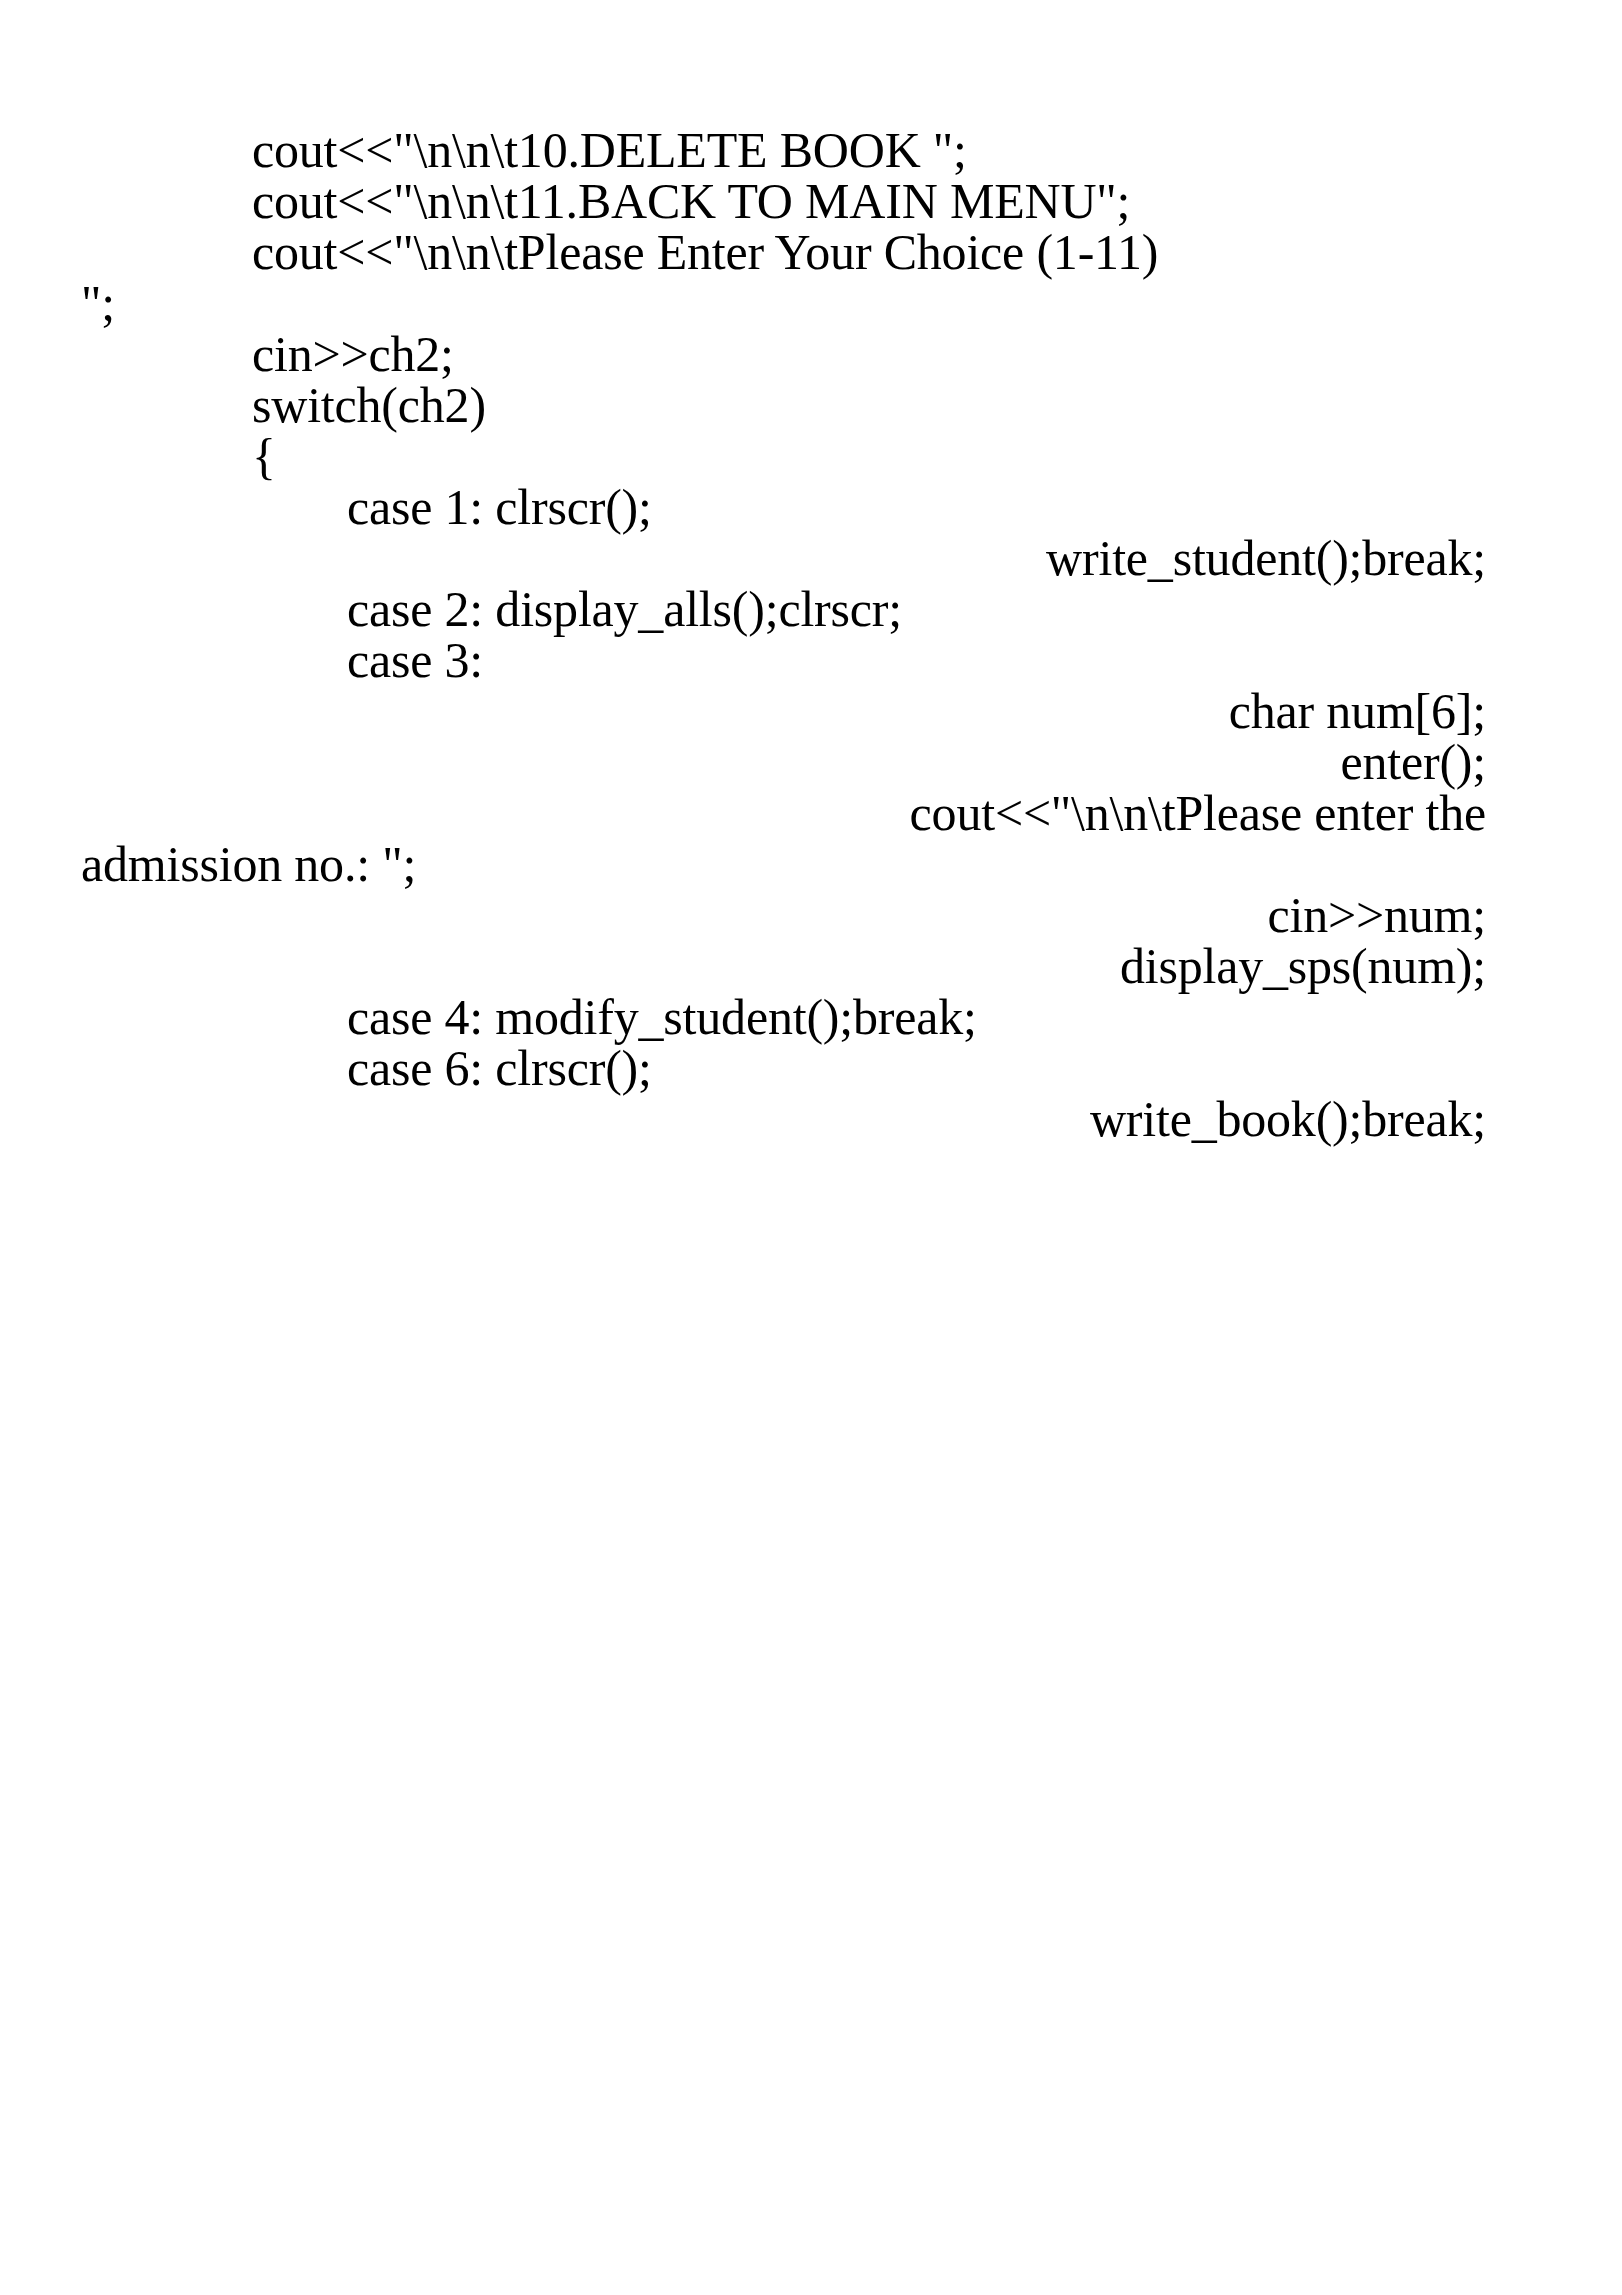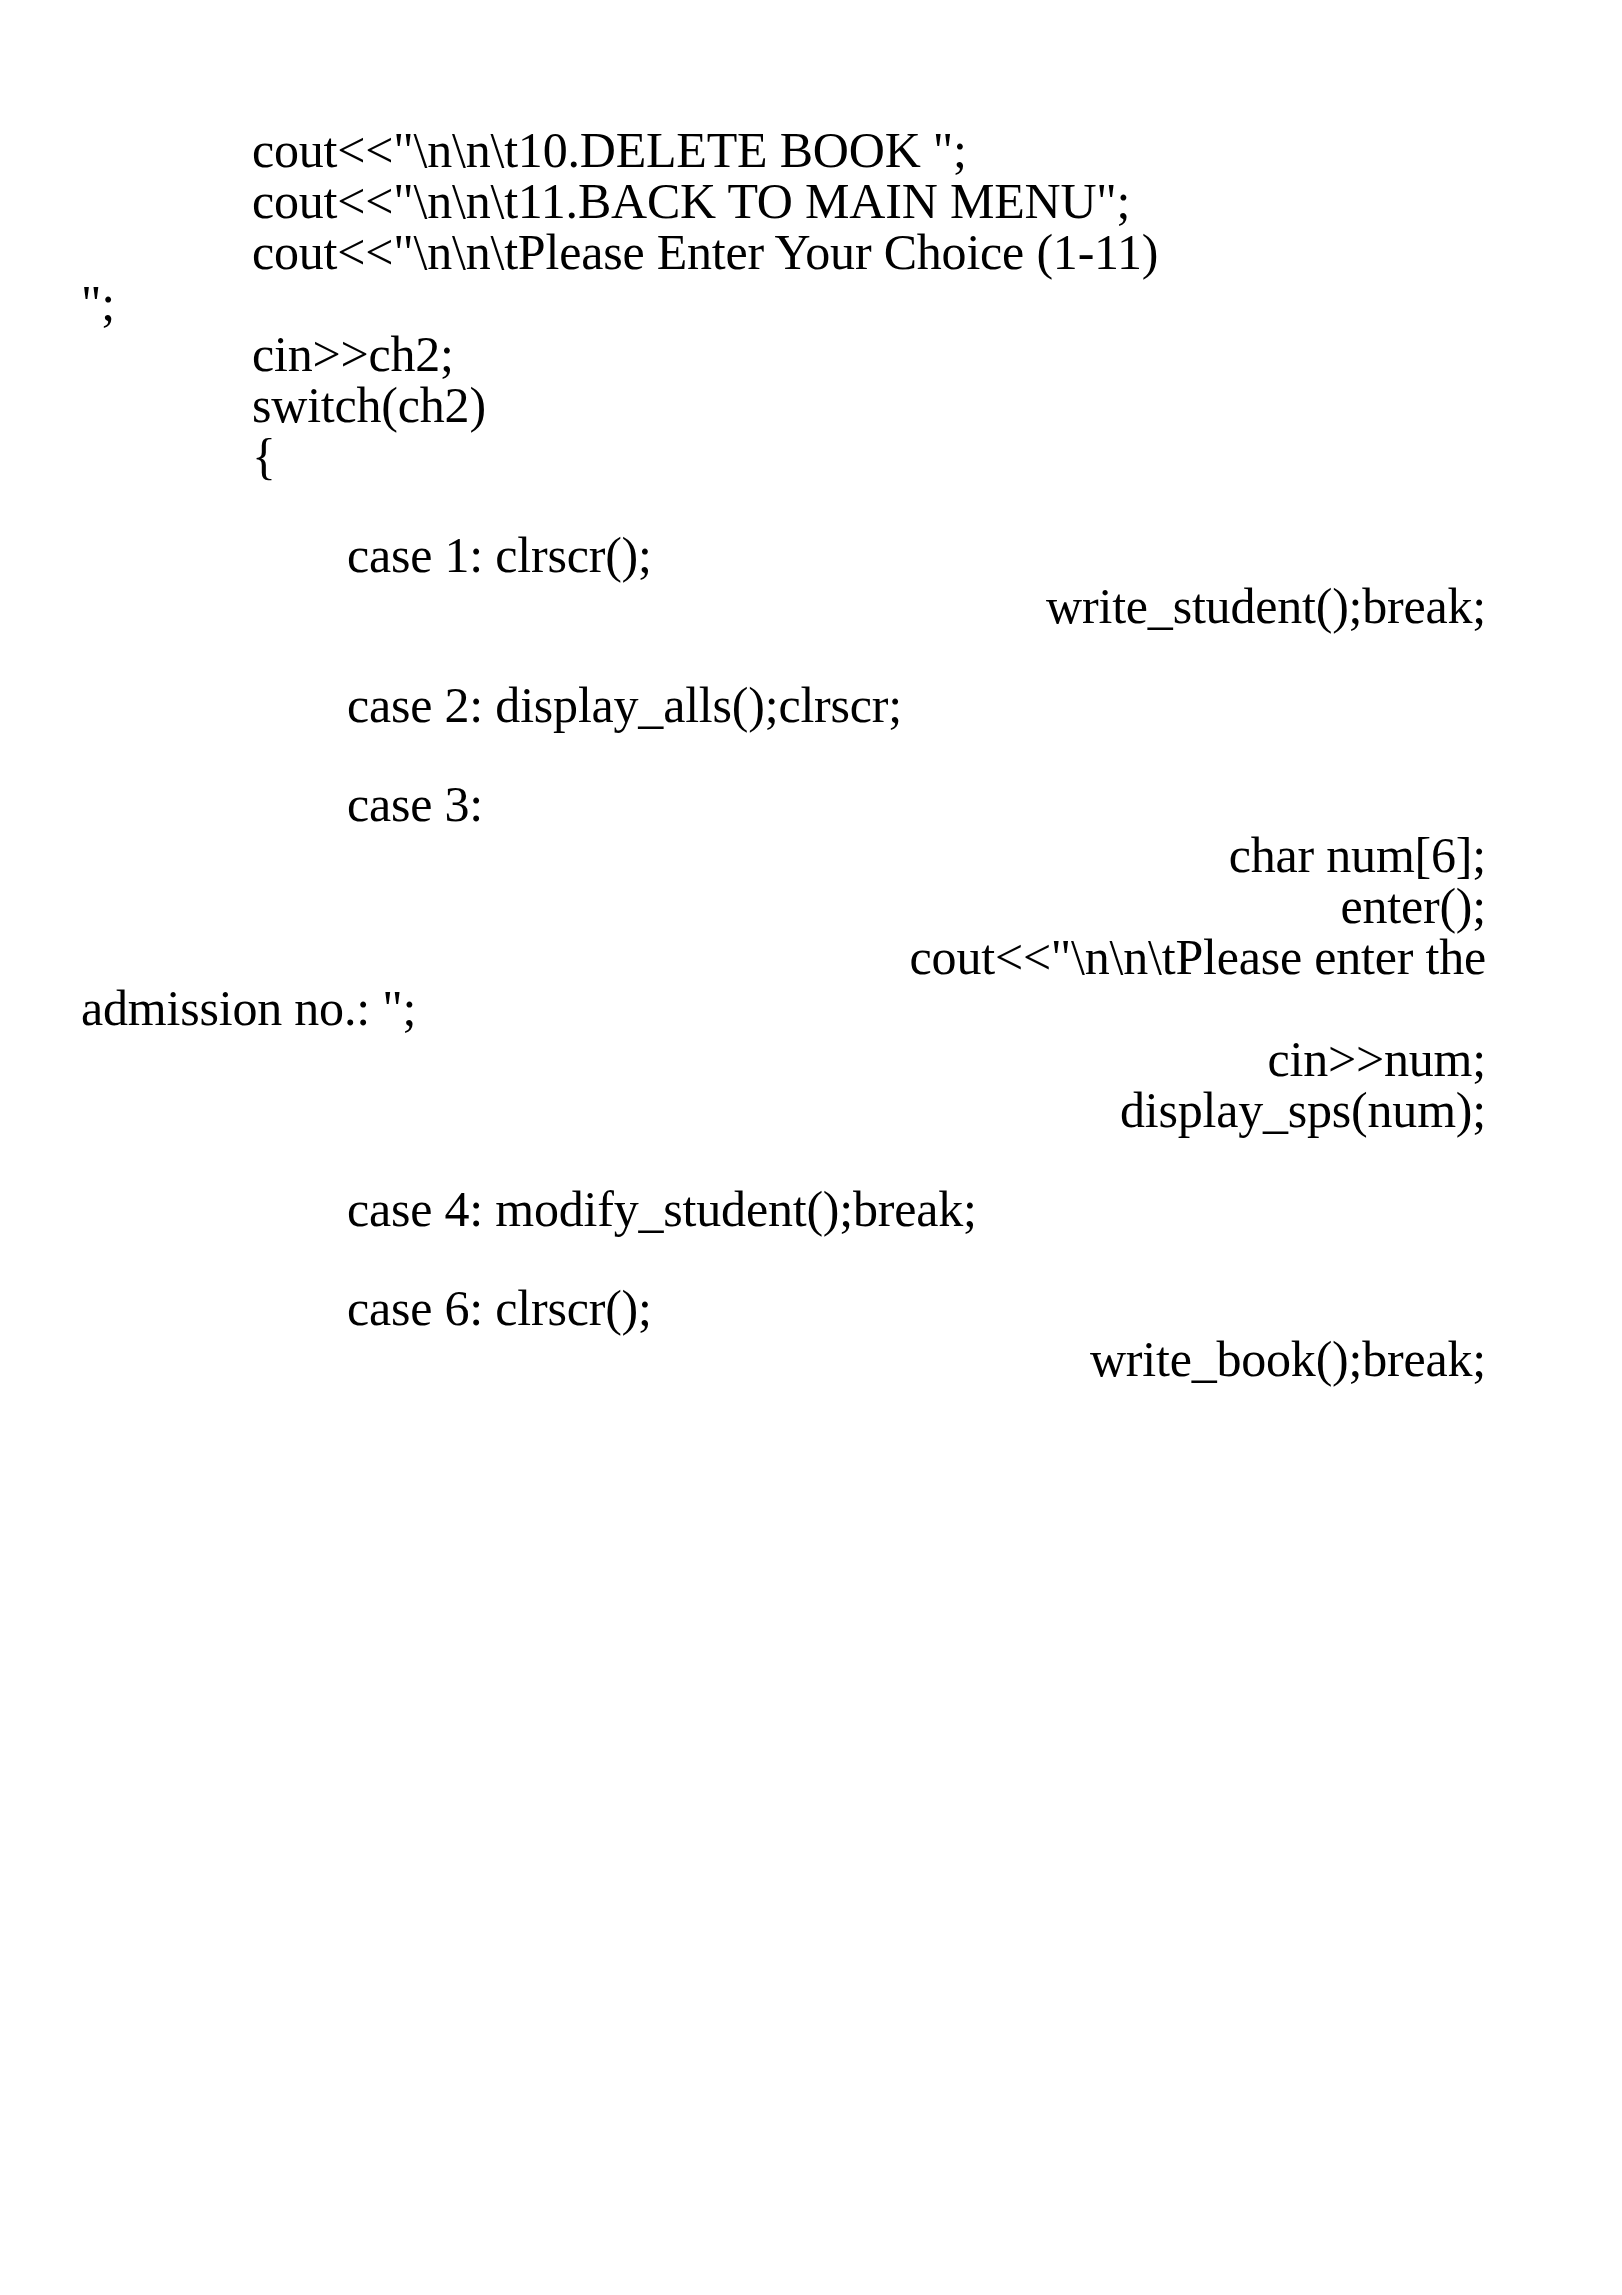--- a/index.html
+++ b/index.html
@@ -33,21 +33,21 @@
     line-height: 51px;
     white-space: pre;
     letter-spacing: -0.2px;
     font-family: "Liberation Serif", "DejaVu Serif", serif;
     color: #000000;
     padding: 0;
     margin: 0;
     height: 51px;
   }
   .ind-1  { padding-left: 97px; }
-  .ind-2  { padding-left: 192px; margin-top: 48px; }
+  .ind-2  { padding-left: 192px; }
   .ind-3  { padding-left: 288px; text-align: right; }
   
   .wrap   { padding-left: 0px; margin-left: -74px; }
 </style>
 </head>
 <body>
 
 <div class="page">
   <div class="code-block" id="code-block">
       <div class="code-line ind-1">cout&lt;&lt;"\n\n\t10.DELETE BOOK ";</div>

